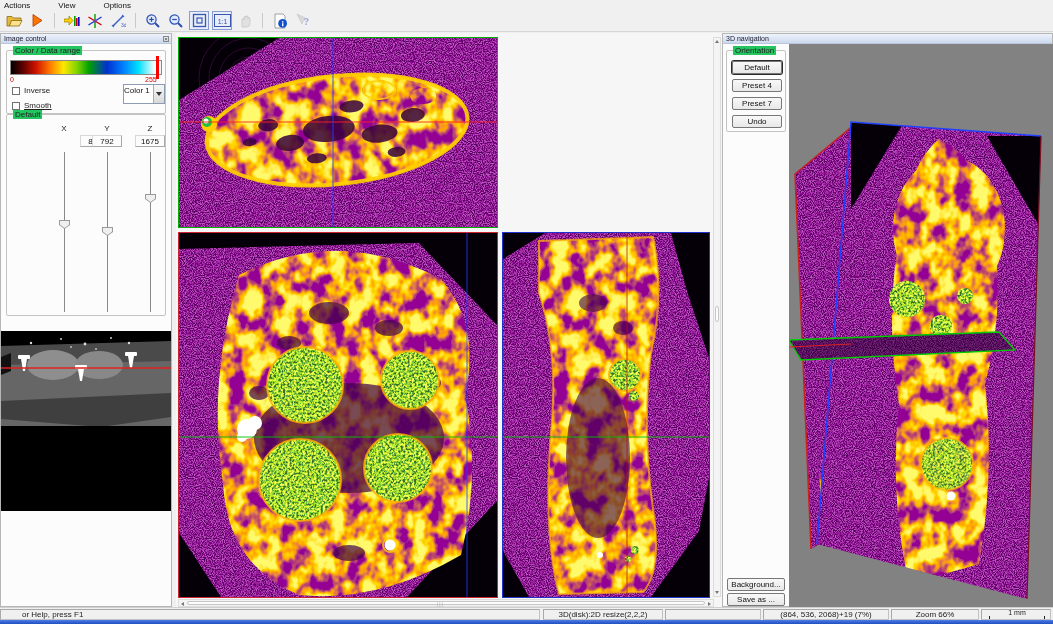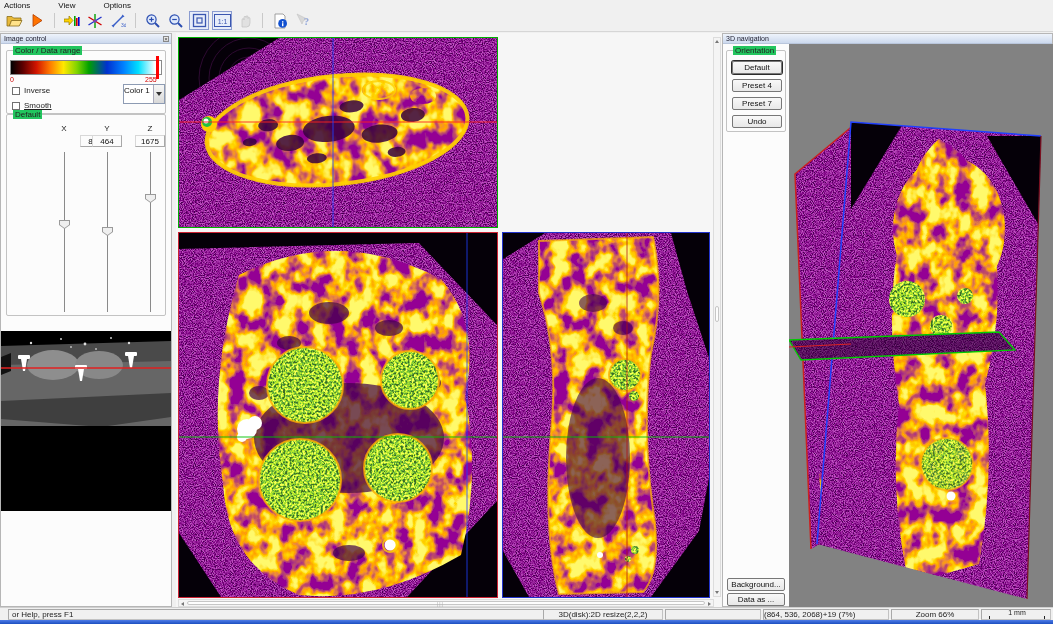--- a/index.html
+++ b/index.html
@@ -235,21 +235,21 @@
     </div>
 
     <div class="groupbox" style="left:5px;top:80px;width:160px;height:202px;">
       <span class="legend">Default</span>
 
       <div class="axis-col" style="left:37px;top:9px;">X</div>
       <div class="axis-col" style="left:80px;top:9px;">Y</div>
       <div class="axis-col" style="left:123px;top:9px;">Z</div>
 
       <div class="val-box" style="left:41px;top:20px;margin-left:32px;">864</div>
-      <div class="val-box" style="left:85px;top:20px;">464</div>
+      <div class="val-box" style="left:85px;top:20px;">792</div>
       <div class="val-box" style="left:128px;top:20px;">1675</div>
 
       <div class="slider-track" style="left:57px;top:37px;height:160px;"></div>
       <div class="slider-track" style="left:100px;top:37px;height:160px;"></div>
       <div class="slider-track" style="left:143px;top:37px;height:160px;"></div>
 
       <div class="slider-thumb" style="left:52px;top:105px;">
           <i></i>
         </div>
       <div class="slider-thumb" style="left:95px;top:112px;">
@@ -415,21 +415,21 @@
 
     <div class="groupbox" style="left:3px;top:16px;width:60px;height:82px;">
       <span class="legend">Orientation</span>
       <button class="btn btn-default" style="left:5px;top:10px;width:50px;">Default</button>
       <button class="btn" style="left:5px;top:28px;width:50px;">Preset 4</button>
       <button class="btn" style="left:5px;top:46px;width:50px;">Preset 7</button>
       <button class="btn" style="left:5px;top:64px;width:50px;">Undo</button>
     </div>
 
     <button class="btn" style="left:4px;top:544px;width:58px;">Background...</button>
-    <button class="btn" style="left:4px;top:559px;width:58px;">Data as ...</button>
+    <button class="btn" style="left:4px;top:559px;width:58px;">Save as ...</button>
 
     <div class="viewport3d" style="left:66px;top:10px;width:264px;height:563px;">
       <svg width="264" height="563" viewBox="0 0 264 563">
         <rect width="264" height="563" fill="#828282"></rect>
 
         <polygon points="6,130 66,80 84,470 22,505" fill="#000" filter="url(#purpleNoise)"></polygon>
         <polygon points="30,430 78,420 84,470 36,502" fill="#000" filter="url(#boneFire)" opacity=".8"></polygon>
         <polyline points="66,80 6,130 22,505" fill="none" stroke="#cc2020" stroke-width="1.5"></polyline>
 
         <defs>
@@ -455,28 +455,28 @@
 
         <polygon points="0,296 210,288 226,306 12,316" fill="#23032a"></polygon>
         <polygon points="0,296 210,288 226,306 12,316" fill="#000" filter="url(#purpleNoise)" opacity=".5"></polygon>
         <polygon points="0,296 210,288 226,306 12,316" fill="none" stroke="#00cc00" stroke-width="1.3"></polygon>
         <line x1="0" y1="303" x2="62" y2="300" stroke="#dd2222" stroke-width="1.2"></line>
       </svg>
     </div>
   </div>
 
   <div class="abs statusbar">
-    <div class="status-sec" style="left:8px;width:540px;padding-left:3px;">
+    <div class="status-sec" style="left:0;width:540px;padding-left:21px;">
       <span>or Help, press F1</span>
     </div>
     <div class="status-sec" style="left:543px;width:120px;text-align:center;">
       <span>3D(disk):2D resize(2,2,2)</span>
     </div>
     <div class="status-sec" style="left:665px;width:96px;"></div>
-    <div class="status-sec" style="left:763px;width:126px;">
+    <div class="status-sec" style="left:763px;width:126px;text-align:center;">
       <span>(864, 536, 2068)+19 (7%)</span>
     </div>
     <div class="status-sec" style="left:891px;width:88px;text-align:center;">
       <span>Zoom 66%</span>
     </div>
     <div class="status-sec" style="left:981px;width:70px;">
       <div class="scalebar" style="left:7px;top:0;">
         <span class="scale-text">1 mm</span>
         <div class="scale-line"></div>
       </div>

